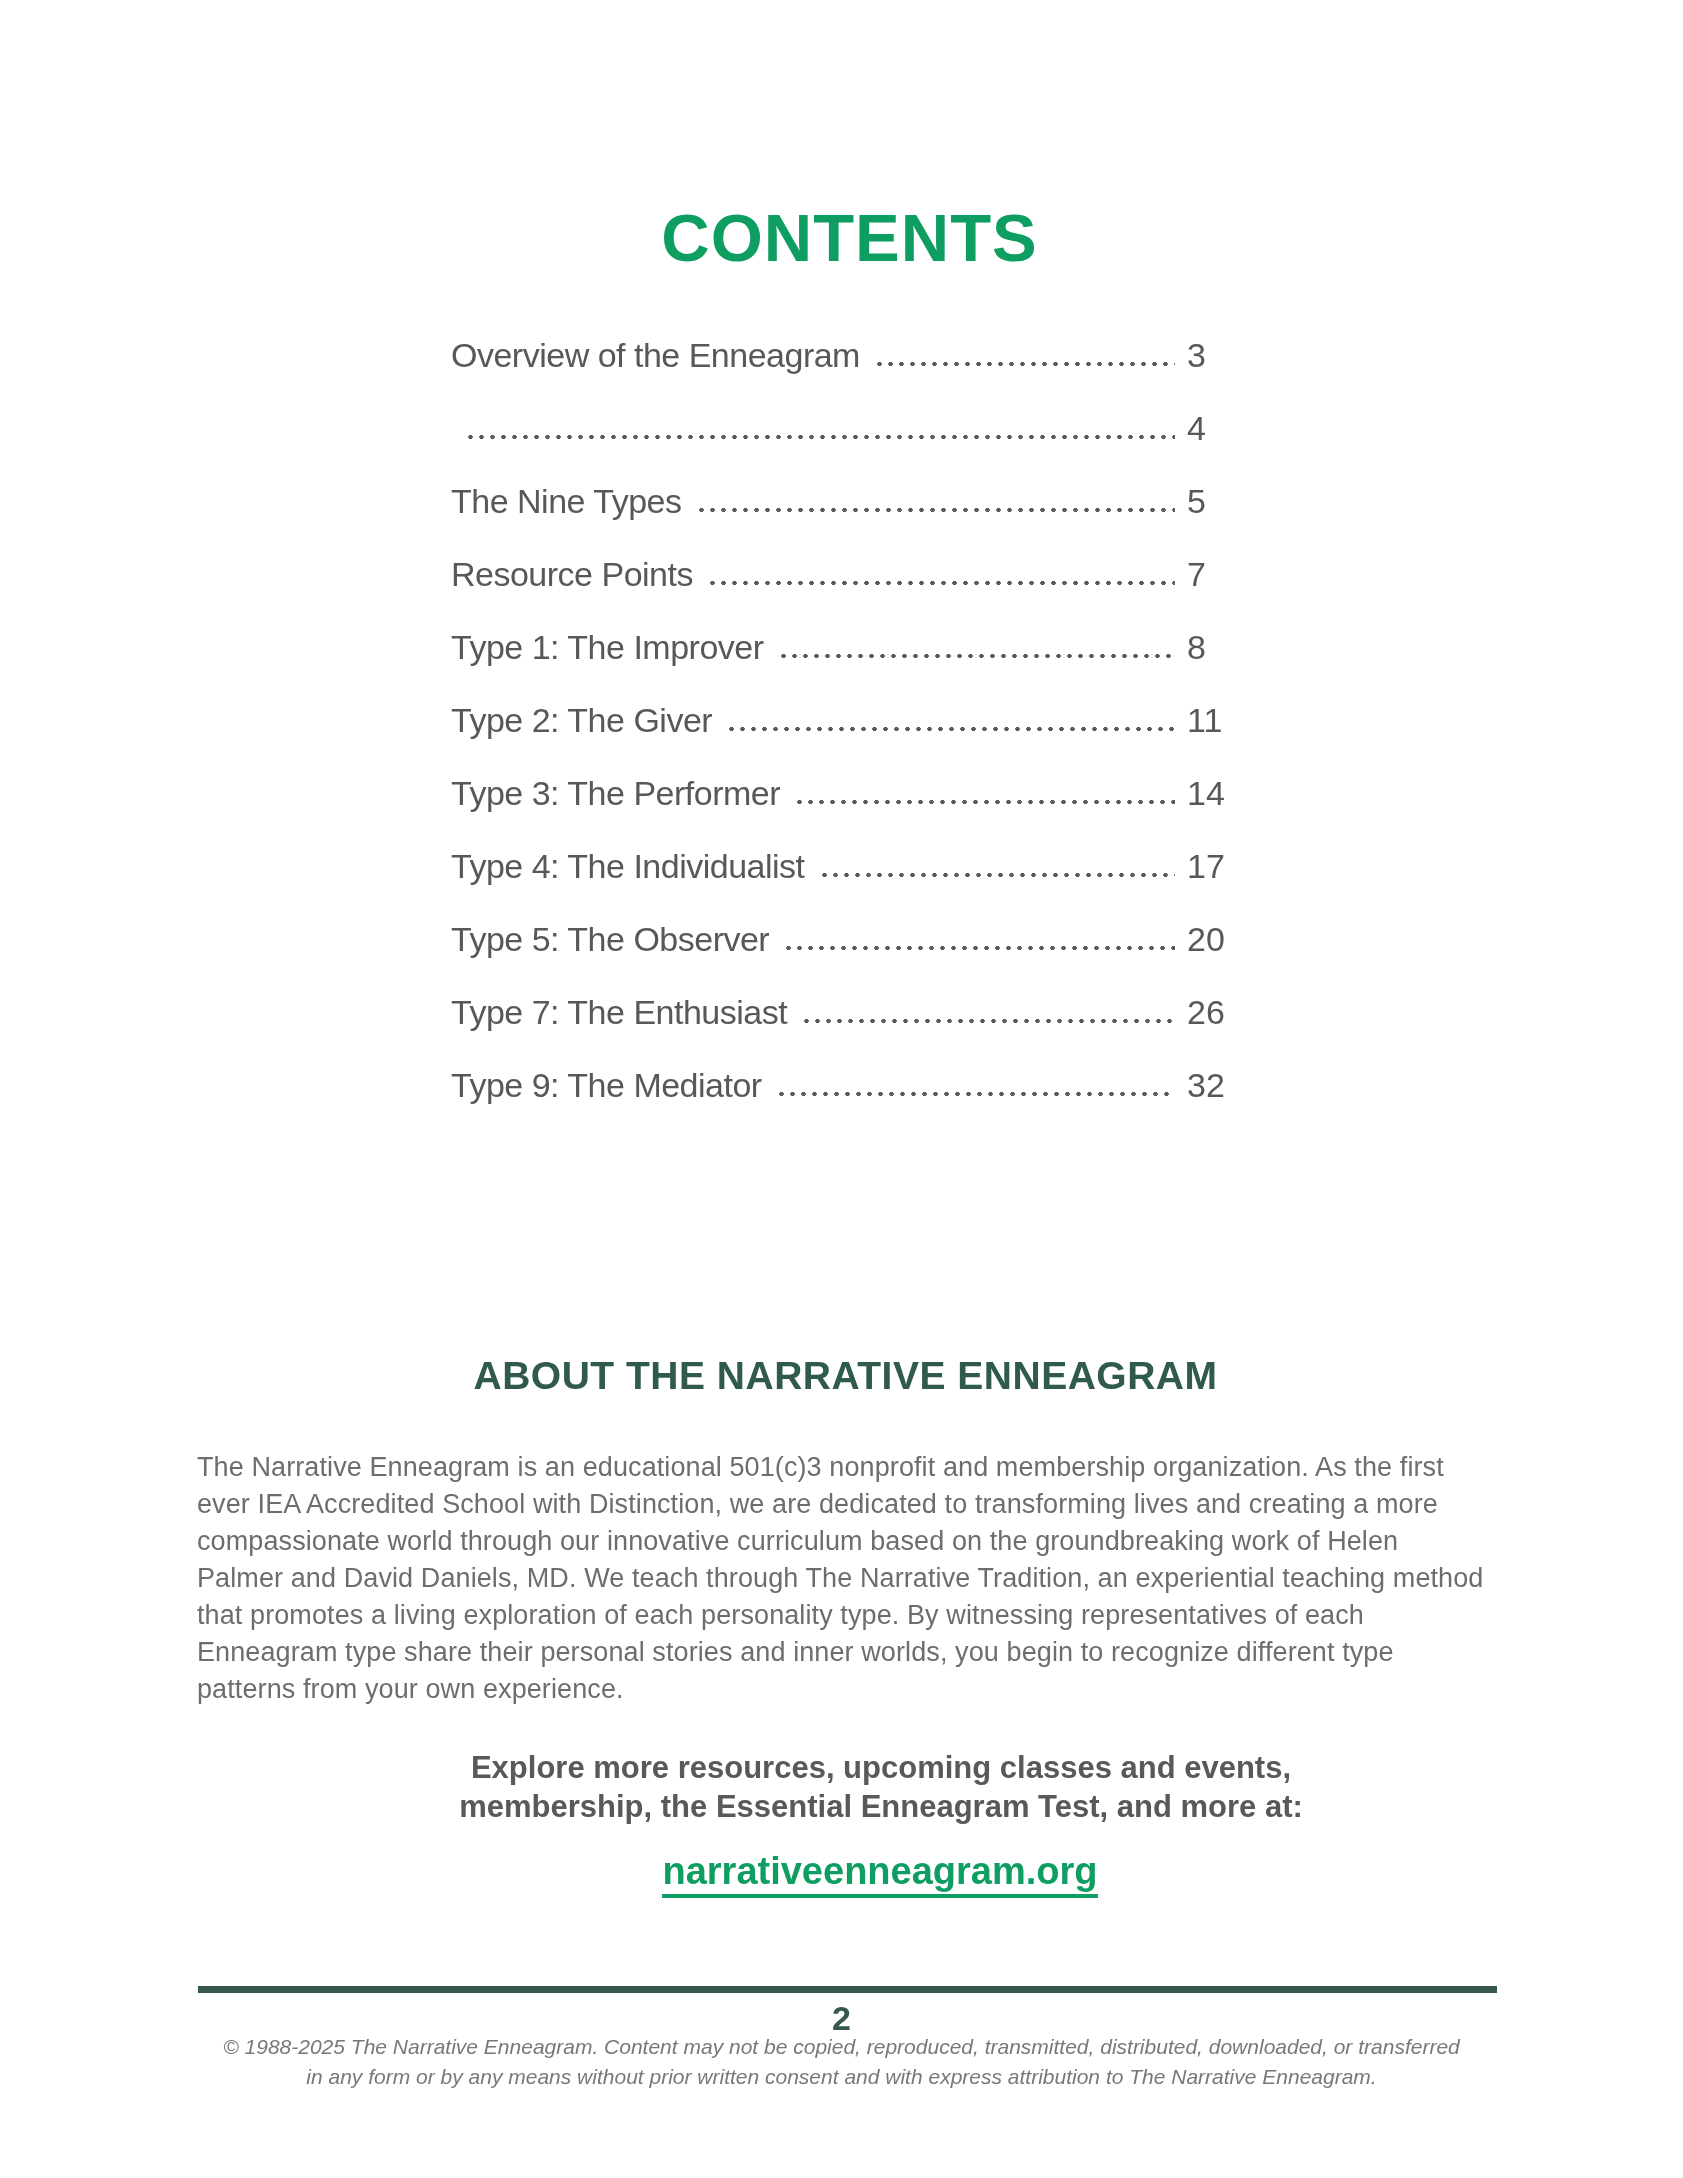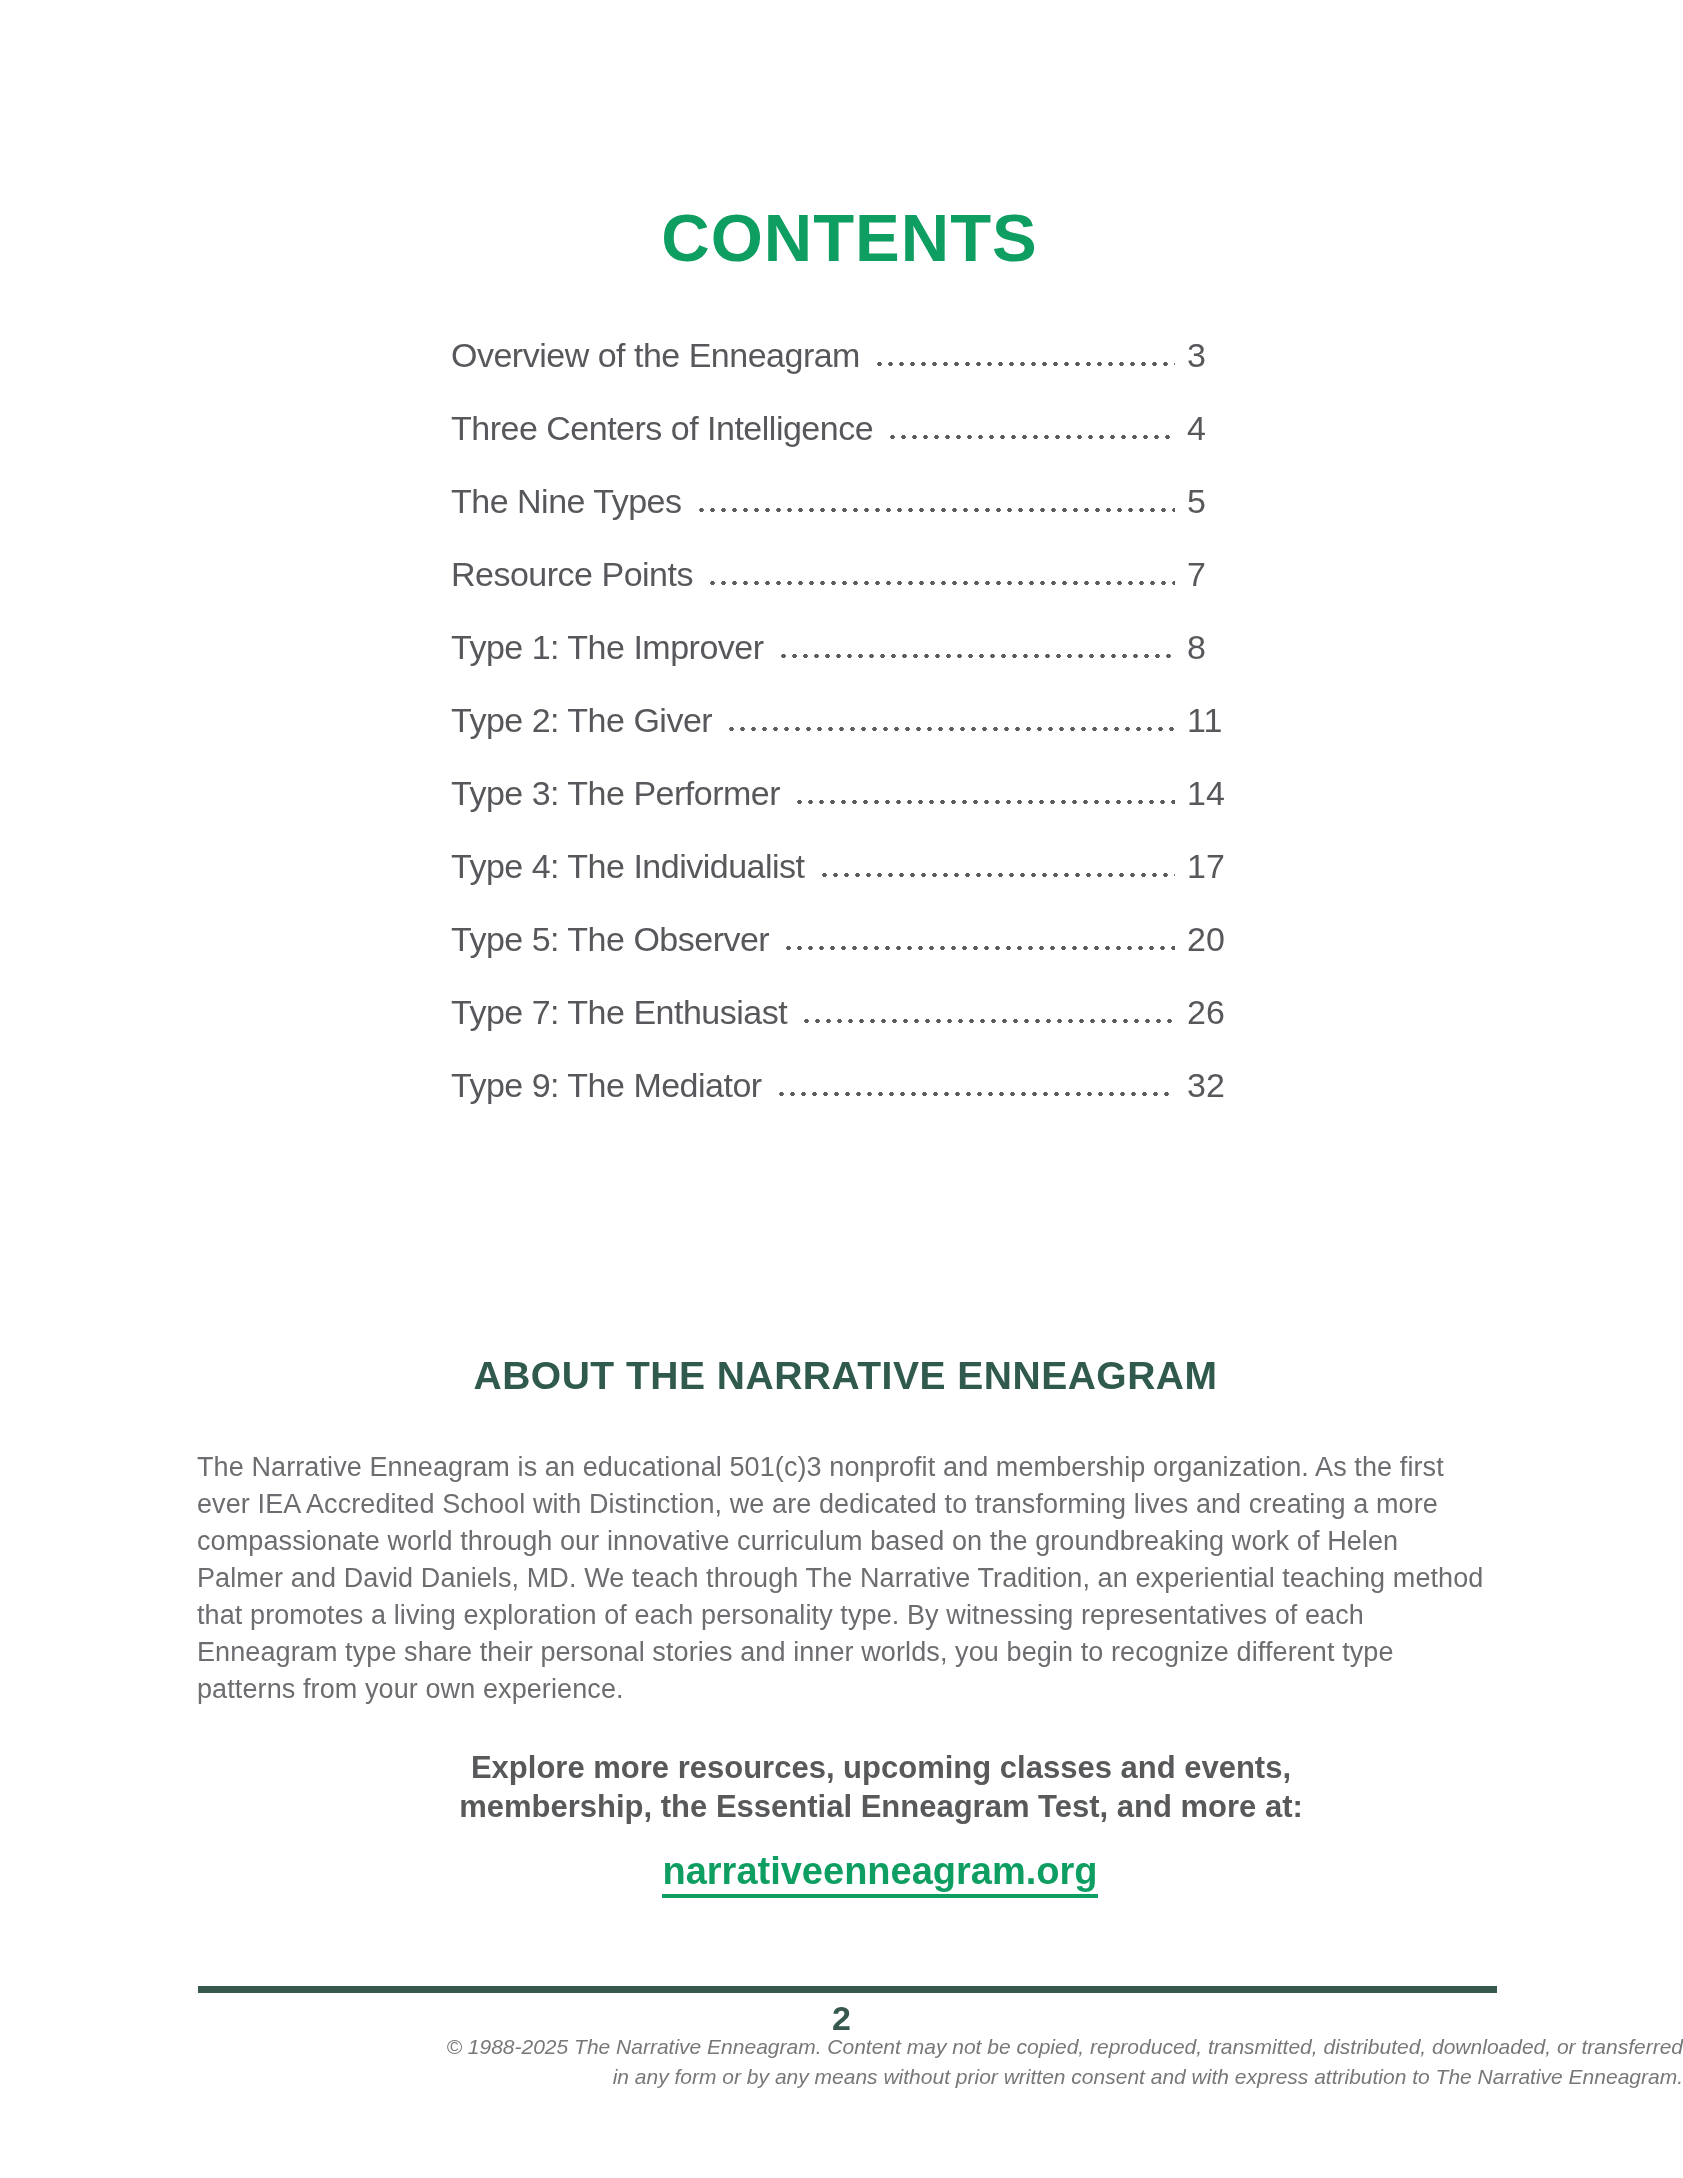--- a/index.html
+++ b/index.html
@@ -132,21 +132,21 @@
     top: 1996px; left: 0; width: 100%;
     text-align: center;
     font-size: 34px;
     font-weight: bold;
     color: #37584c;
     line-height: 44px;
   }
   .copyright {
     position: absolute;
     top: 2032px; left: 0; width: 100%;
-    text-align: right;
+    text-align: center;
     font-style: italic;
     font-weight: 300;
     font-size: 21px;
     line-height: 30px;
     color: #77787a;
   }
 </style>
 </head>
 <body>
 
@@ -154,21 +154,20 @@
 
   <h1 class="doc-title">CONTENTS</h1>
 
   <div class="toc">
     <div class="toc-row">
       <span class="toc-label">Overview of the Enneagram</span>
       <span class="toc-dots"></span>
       <span class="toc-page">3</span>
     </div>
     <div class="toc-row">
-      <span class="toc-label">Three Centers of Intelligence</span>
       <span class="toc-dots"></span>
       <span class="toc-page">4</span>
     </div>
     <div class="toc-row">
       <span class="toc-label">The Nine Types</span>
       <span class="toc-dots"></span>
       <span class="toc-page">5</span>
     </div>
     <div class="toc-row">
       <span class="toc-label">Resource Points</span>

